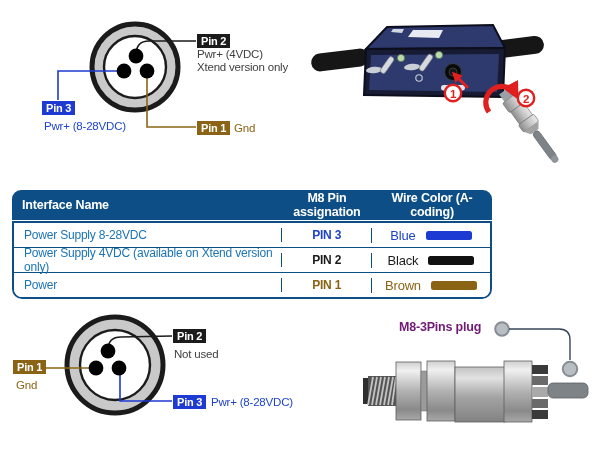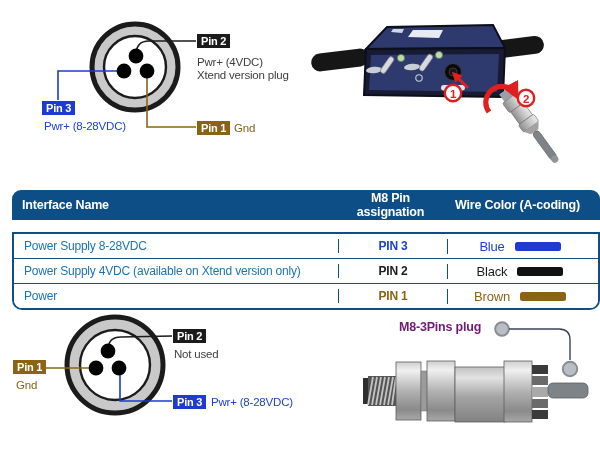--- a/index.html
+++ b/index.html
@@ -17,27 +17,27 @@
   .bg-blue{background:#1d3ad2;}
   .bg-brown{background:#8a6414;}
   .desc{
     position:absolute;font-size:11.5px;line-height:13px;color:#404040;
     white-space:nowrap;z-index:3;
   }
   .t-blue{color:#1d44cc;}
   .t-brown{color:#8a6414;text-align:center;}
   .t-plug{color:#701a75;font-weight:bold;font-size:12.5px;}
   
-  .pin-table{position:absolute;left:12px;top:190px;width:588px;z-index:4;}
+  .pin-table{position:absolute;left:12px;top:190px;width:480px;z-index:4;}
   .tbl-header{
     display:flex;height:30px;background:#0d4e86;border-radius:9px 9px 0 0;
     color:#ffffff;font-size:12.5px;font-weight:bold;align-items:center;
   }
   .tbl-body{
-    margin-top:12px;border:2.5px solid #0d4e86;border-radius:0 0 10px 10px;
+    margin-top:1px;border:2.5px solid #0d4e86;border-radius:0 0 10px 10px;
     overflow:hidden;background:#fff;
   }
   .tbl-row{display:flex;height:24px;align-items:center;font-size:12px;background:#fff;}
   .tbl-row + .tbl-row{border-top:1.5px solid #0d4e86;}
   .col-name{width:324px;box-sizing:border-box;padding-left:10px;text-align:left;}
   .col-pin{width:109px;box-sizing:border-box;text-align:center;border-left:1.5px solid #0d4e86;}
   .col-wire{width:145px;box-sizing:border-box;border-left:1.5px solid #0d4e86;
     display:flex;align-items:center;justify-content:center;gap:10px;}
   .tbl-header .col-pin,.tbl-header .col-wire{border-left:none;display:block;text-align:center;}
   .row-name{color:#1b74b4;}
@@ -177,23 +177,23 @@
       </g>
       <rect x="548" y="383" width="40" height="15" rx="5" fill="#7e8388" stroke="#5c6166" stroke-width="0.8"></rect>
 
       <circle cx="502" cy="329" r="6.8" fill="#b9bec4" stroke="#878d93" stroke-width="2"></circle>
       <path d="M 509 329 L 559 329 Q 570 329 570 340 L 570 360" fill="none" stroke="#39445a" stroke-width="1.4"></path>
       <circle cx="570" cy="369" r="7.2" fill="#b9bec4" stroke="#878d93" stroke-width="2"></circle>
     </g>
   </svg>
 
   <span class="pin-badge bg-black" style="left:197px;top:34px;">Pin 2</span>
-  <div class="desc" style="left:197px;top:56px;">
+  <div class="desc" style="left:197px;top:48px;">
     <div>Pwr+ (4VDC)</div>
-    <div>Xtend version plug</div>
+    <div>Xtend version only</div>
   </div>
   <span class="pin-badge bg-blue" style="left:42px;top:101px;">Pin 3</span>
   <span class="desc t-blue" style="left:44px;top:120px;">Pwr+ (8-28VDC)</span>
   <span class="pin-badge bg-brown" style="left:197px;top:121px;">Pin 1</span>
   <span class="desc t-brown" style="left:234px;top:122px;">Gnd</span>
 
   <div class="pin-table">
     <div class="tbl-header">
       <span class="col-name">Interface Name</span>
       <span class="col-pin">M8 Pin assignation</span>

